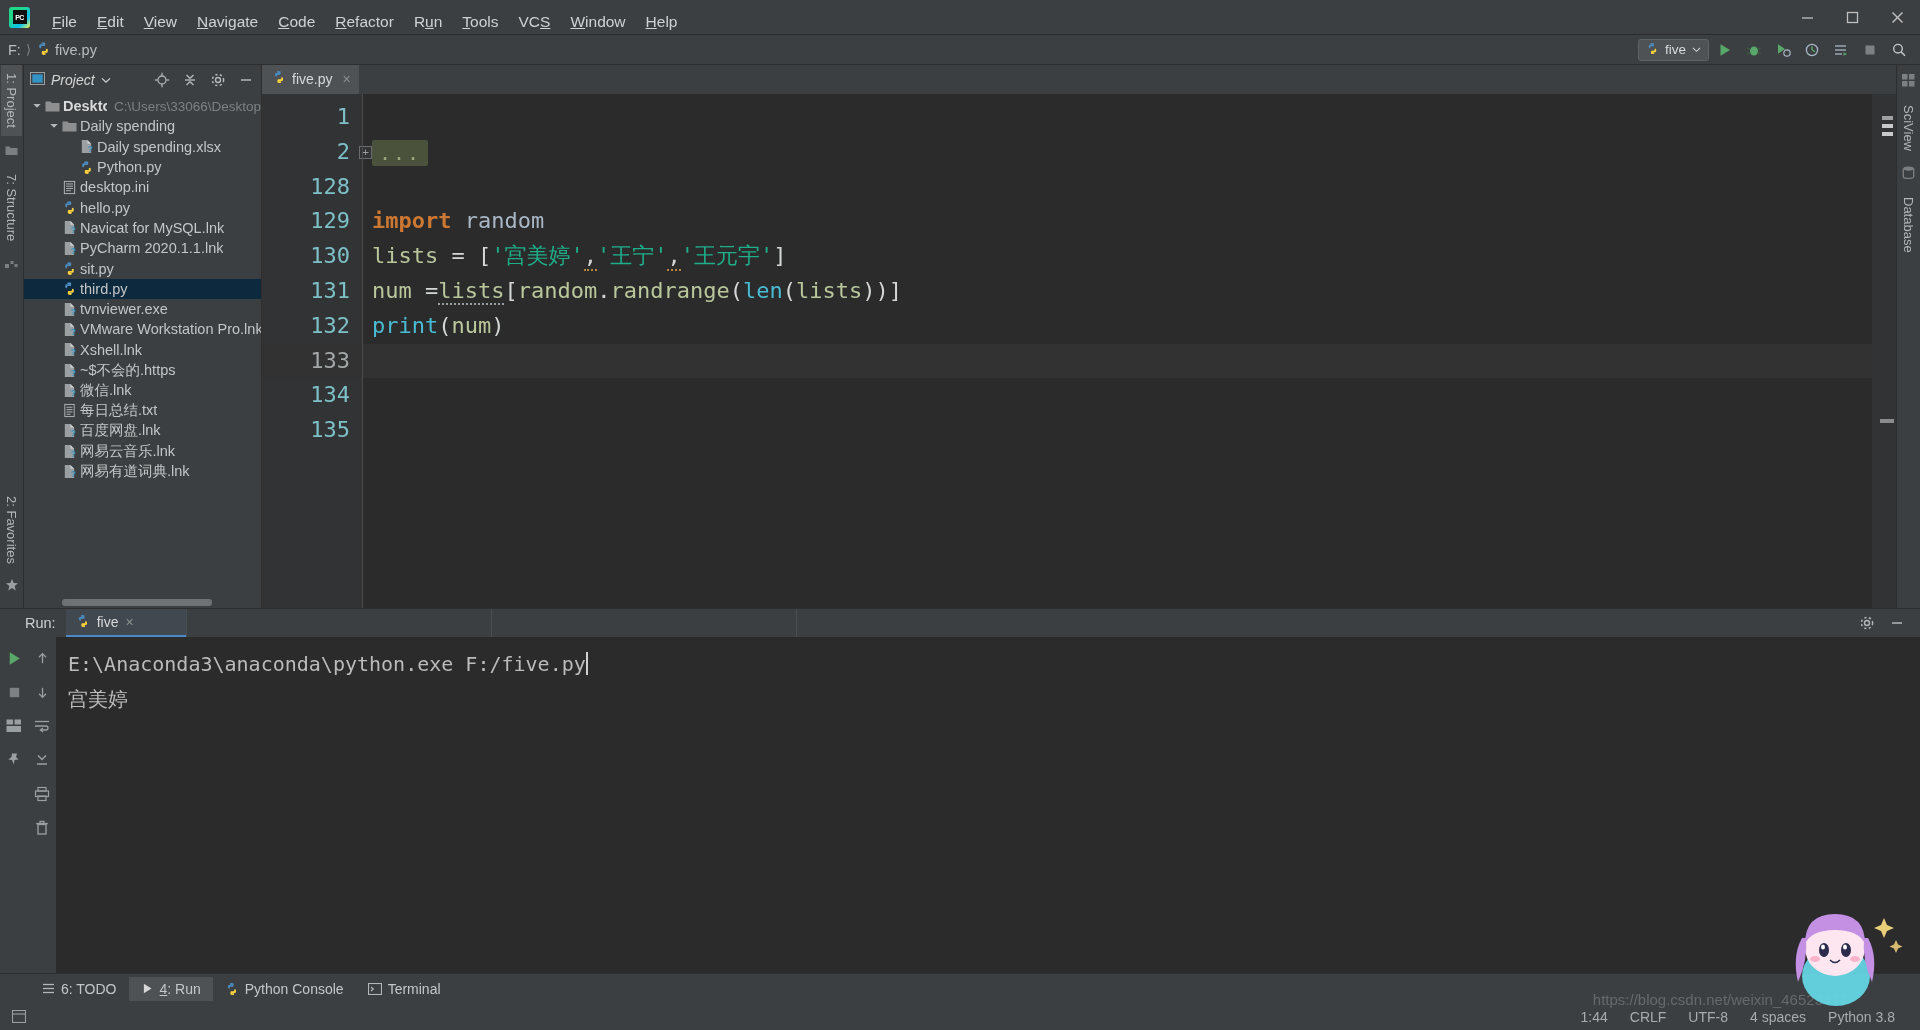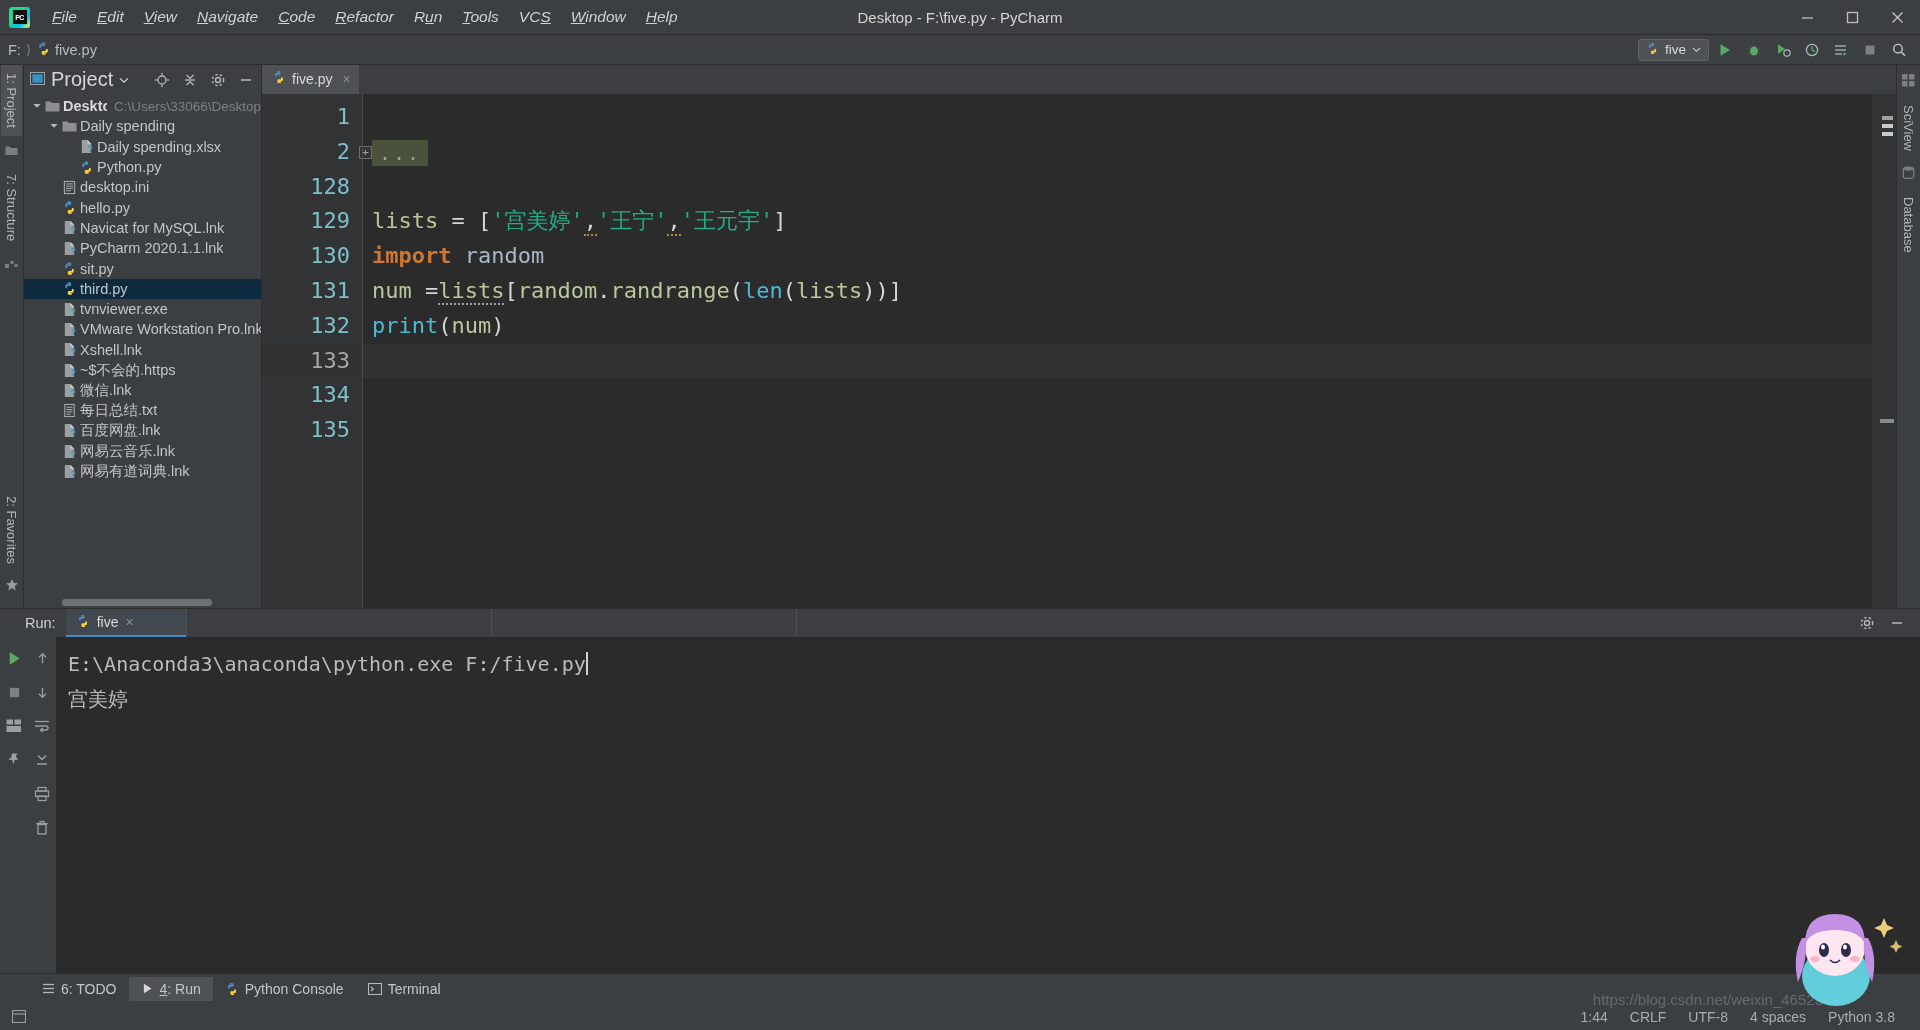--- a/index.html
+++ b/index.html
@@ -18,21 +18,21 @@
     border-bottom: 1px solid #2b2b2b; flex: none; position: relative;
   }
   .pc-logo {
     width: 21px; height: 21px; margin-left: 9px; margin-right: 12px;
     border-radius: 3px; position: relative; flex: none;
     background: linear-gradient(135deg,#21d789 0%,#21d789 35%,#07c3f2 70%,#fcf84a 100%);
     display:flex;align-items:center;justify-content:center;
   }
   .pc-logo .inner { width: 14px; height: 14px; background:#101010; display:flex;align-items:center;justify-content:center;
      color:#fff; font-size:7px; font-weight:bold; letter-spacing:-0.5px;}
-  .menubar { display: flex; align-items: center; height: 35px; font-style: italic; }
+  .menubar { display: flex; align-items: flex-end; height: 35px; }
   .menu-item {
     padding: 4px 10px; font-size: 15.5px; color: #cfd2d4; cursor: default;
     line-height: 18px; white-space: nowrap;
   }
   .menu-item u { text-decoration: underline; }
   .win-title {
     position: absolute; left: 0; right: 0; text-align: center;
     font-size: 15px; color: #d6d6d6; pointer-events: none;
   }
   .win-ctrls { margin-left: auto; display: flex; height: 35px; z-index: 3; }
@@ -67,21 +67,21 @@
     writing-mode: vertical-rl; text-orientation: mixed;
     font-size: 13px; color: #b4b7b9; padding: 8px 3px; white-space: nowrap;
   }
   .rail-tab.active { background:#4e5254; }
   .rail-spacer { flex:1; }
   .rail-icon { margin: 6px 0; opacity:.8; }
 
   
   .project-panel { width: 238px; background:#3c3f41; display:flex; flex-direction:column; flex:none; border-right:1px solid #2e2e2e; }
   .panel-head { height:29px; display:flex; align-items:center; padding:0 4px 0 6px; gap:6px; flex:none;}
-  .panel-title { font-size:20px; color:#d6d6d6; }
+  .panel-title { font-size:14px; color:#d6d6d6;font-style:italic; }
   .panel-head .spacer { flex:1; }
   .ph-btn { width:22px;height:22px;display:flex;align-items:center;justify-content:center;border-radius:3px;}
   .tree { flex:1; overflow:hidden; font-size:14.5px; padding-top:2px; position:relative;}
   .trow { display:flex; align-items:center; height:20.3px; padding-left:6px; white-space:nowrap; color:#c3c6c8;}
   .trow.sel { background:#0d293e; }
   .trow .arrow { width:14px; flex:none; display:flex; align-items:center; justify-content:center; }
   .trow .pad { flex:none; }
   .trow .ico { width:17px; flex:none; display:flex;align-items:center;justify-content:center; margin-right:2px;}
   .trow .lbl { overflow:hidden; text-overflow:clip; }
   .trow .dim { color:#7c8082; margin-left:7px; font-size:13.5px;}
@@ -194,21 +194,20 @@
       <div class="menu-item"><u>V</u>iew</div>
       <div class="menu-item"><u>N</u>avigate</div>
       <div class="menu-item"><u>C</u>ode</div>
       <div class="menu-item"><u>R</u>efactor</div>
       <div class="menu-item">R<u>u</u>n</div>
       <div class="menu-item"><u>T</u>ools</div>
       <div class="menu-item">VC<u>S</u></div>
       <div class="menu-item"><u>W</u>indow</div>
       <div class="menu-item"><u>H</u>elp</div>
     </div>
-    <div class="win-title">Desktop - F:\five.py - PyCharm</div>
     <div class="win-ctrls">
       <div class="win-btn">
         <svg width="13" height="13" viewBox="0 0 13 13">
             <line x1="1" y1="7" x2="12" y2="7" stroke="#d6d6d6" stroke-width="1.3"></line>
           </svg>
       </div>
       <div class="win-btn">
         <svg width="13" height="13" viewBox="0 0 13 13">
             <rect x="1.5" y="1.5" width="10" height="10" fill="none" stroke="#d6d6d6" stroke-width="1.3"></rect>
           </svg>
@@ -626,22 +625,22 @@
             <div class="gline">132</div>
             <div class="gline cur">133</div>
             <div class="gline">134</div>
             <div class="gline">135</div>
           </div>
         <div class="code" id="code-root">
           <div class="gut-sep"></div>
         <div class="cline"></div>
             <div class="cline"><span class="fold-dots">...</span></div>
             <div class="cline"></div>
+            <div class="cline"><span class="tok-kw">import</span><span class="tok-id"> random</span></div>
             <div class="cline"><span class="tok-name">lists</span><span class="tok-op"> = </span><span class="tok-op">[</span><span class="tok-str">'宫美婷'</span><span class="tok-op squig">,</span><span class="tok-str">'王宁'</span><span class="tok-op squig">,</span><span class="tok-str">'王元宇'</span><span class="tok-op">]</span></div>
-            <div class="cline"><span class="tok-kw">import</span><span class="tok-id"> random</span></div>
             <div class="cline"><span class="tok-name">num</span><span class="tok-op"> =</span><span class="tok-name squig-gray">lists</span><span class="tok-op">[</span><span class="tok-name">random</span><span class="tok-op">.</span><span class="tok-name">randrange</span><span class="tok-op">(</span><span class="tok-builtin">len</span><span class="tok-op">(</span><span class="tok-name">lists</span><span class="tok-op">))]</span></div>
             <div class="cline"><span class="tok-builtin">print</span><span class="tok-op">(</span><span class="tok-name">num</span><span class="tok-op">)</span></div>
             <div class="cline cur"></div>
             <div class="cline"></div>
             <div class="cline"></div>
           </div>
         <div class="editor-right">
           <div class="err-stripe" style="top:22px;background:#a0a0a0"></div>
           <div class="err-stripe" style="top:30px;background:#c9c9c9"></div>
           <div class="err-stripe" style="top:38px;background:#c9c9c9"></div>

